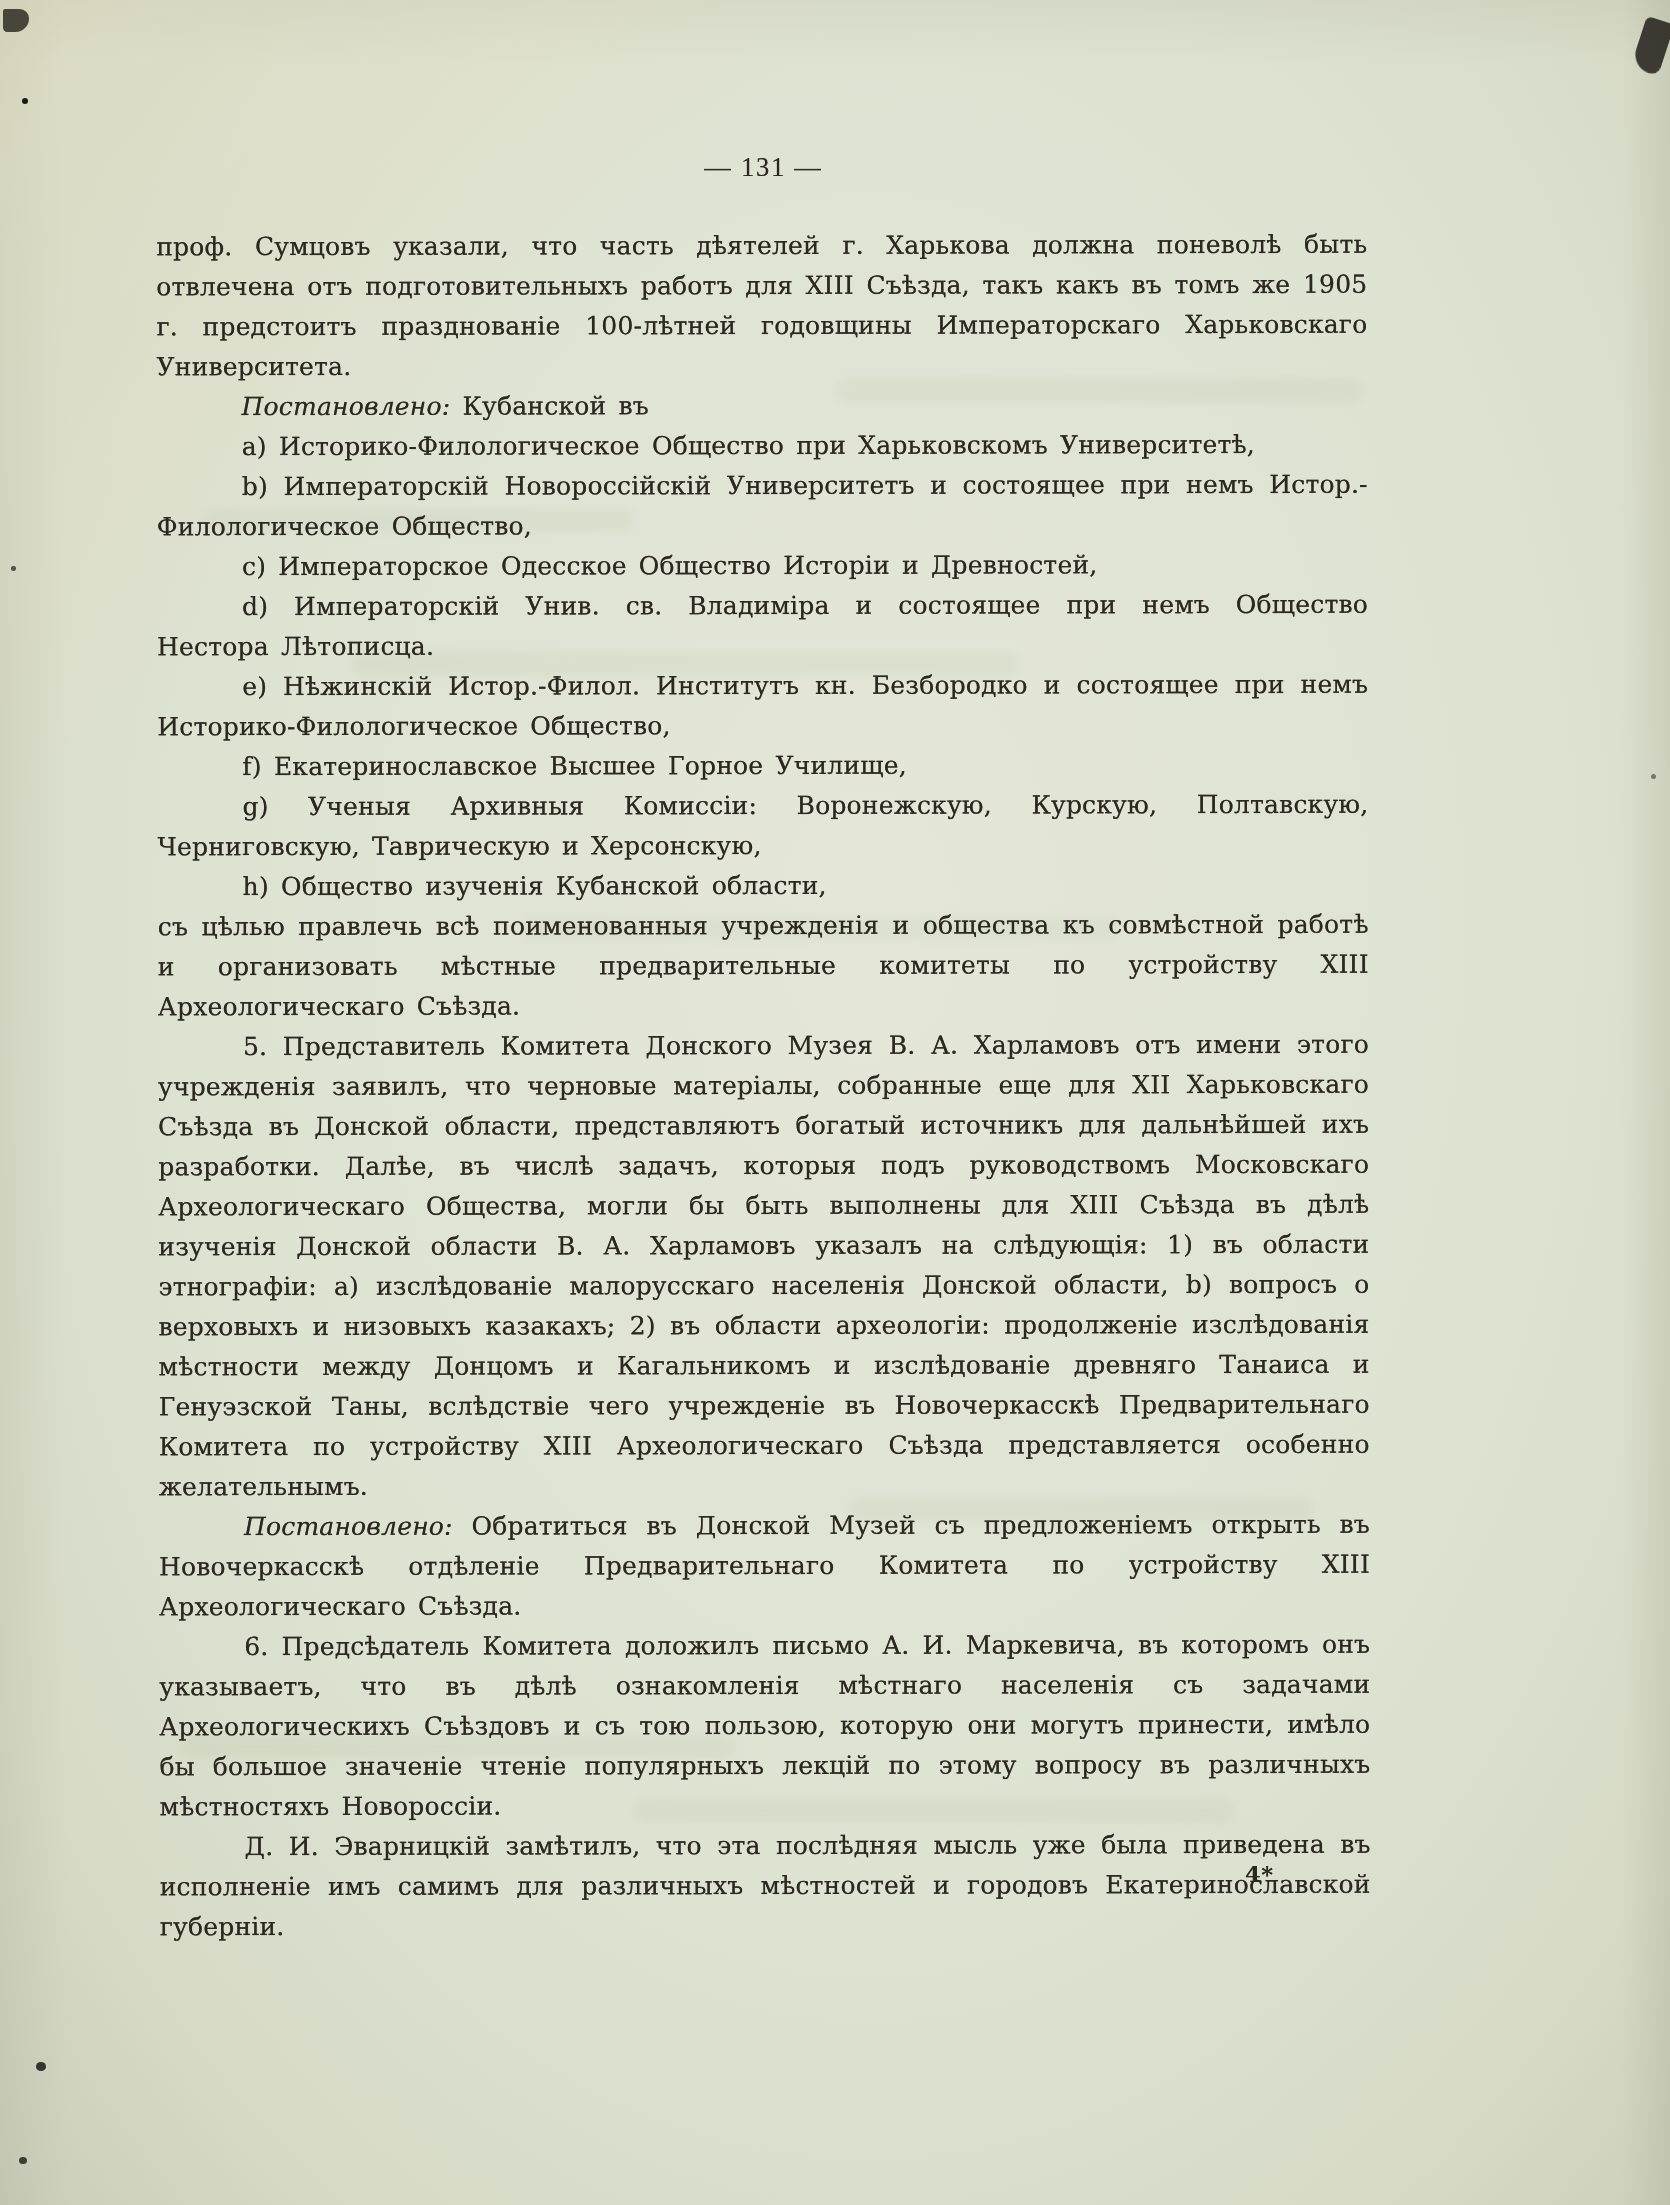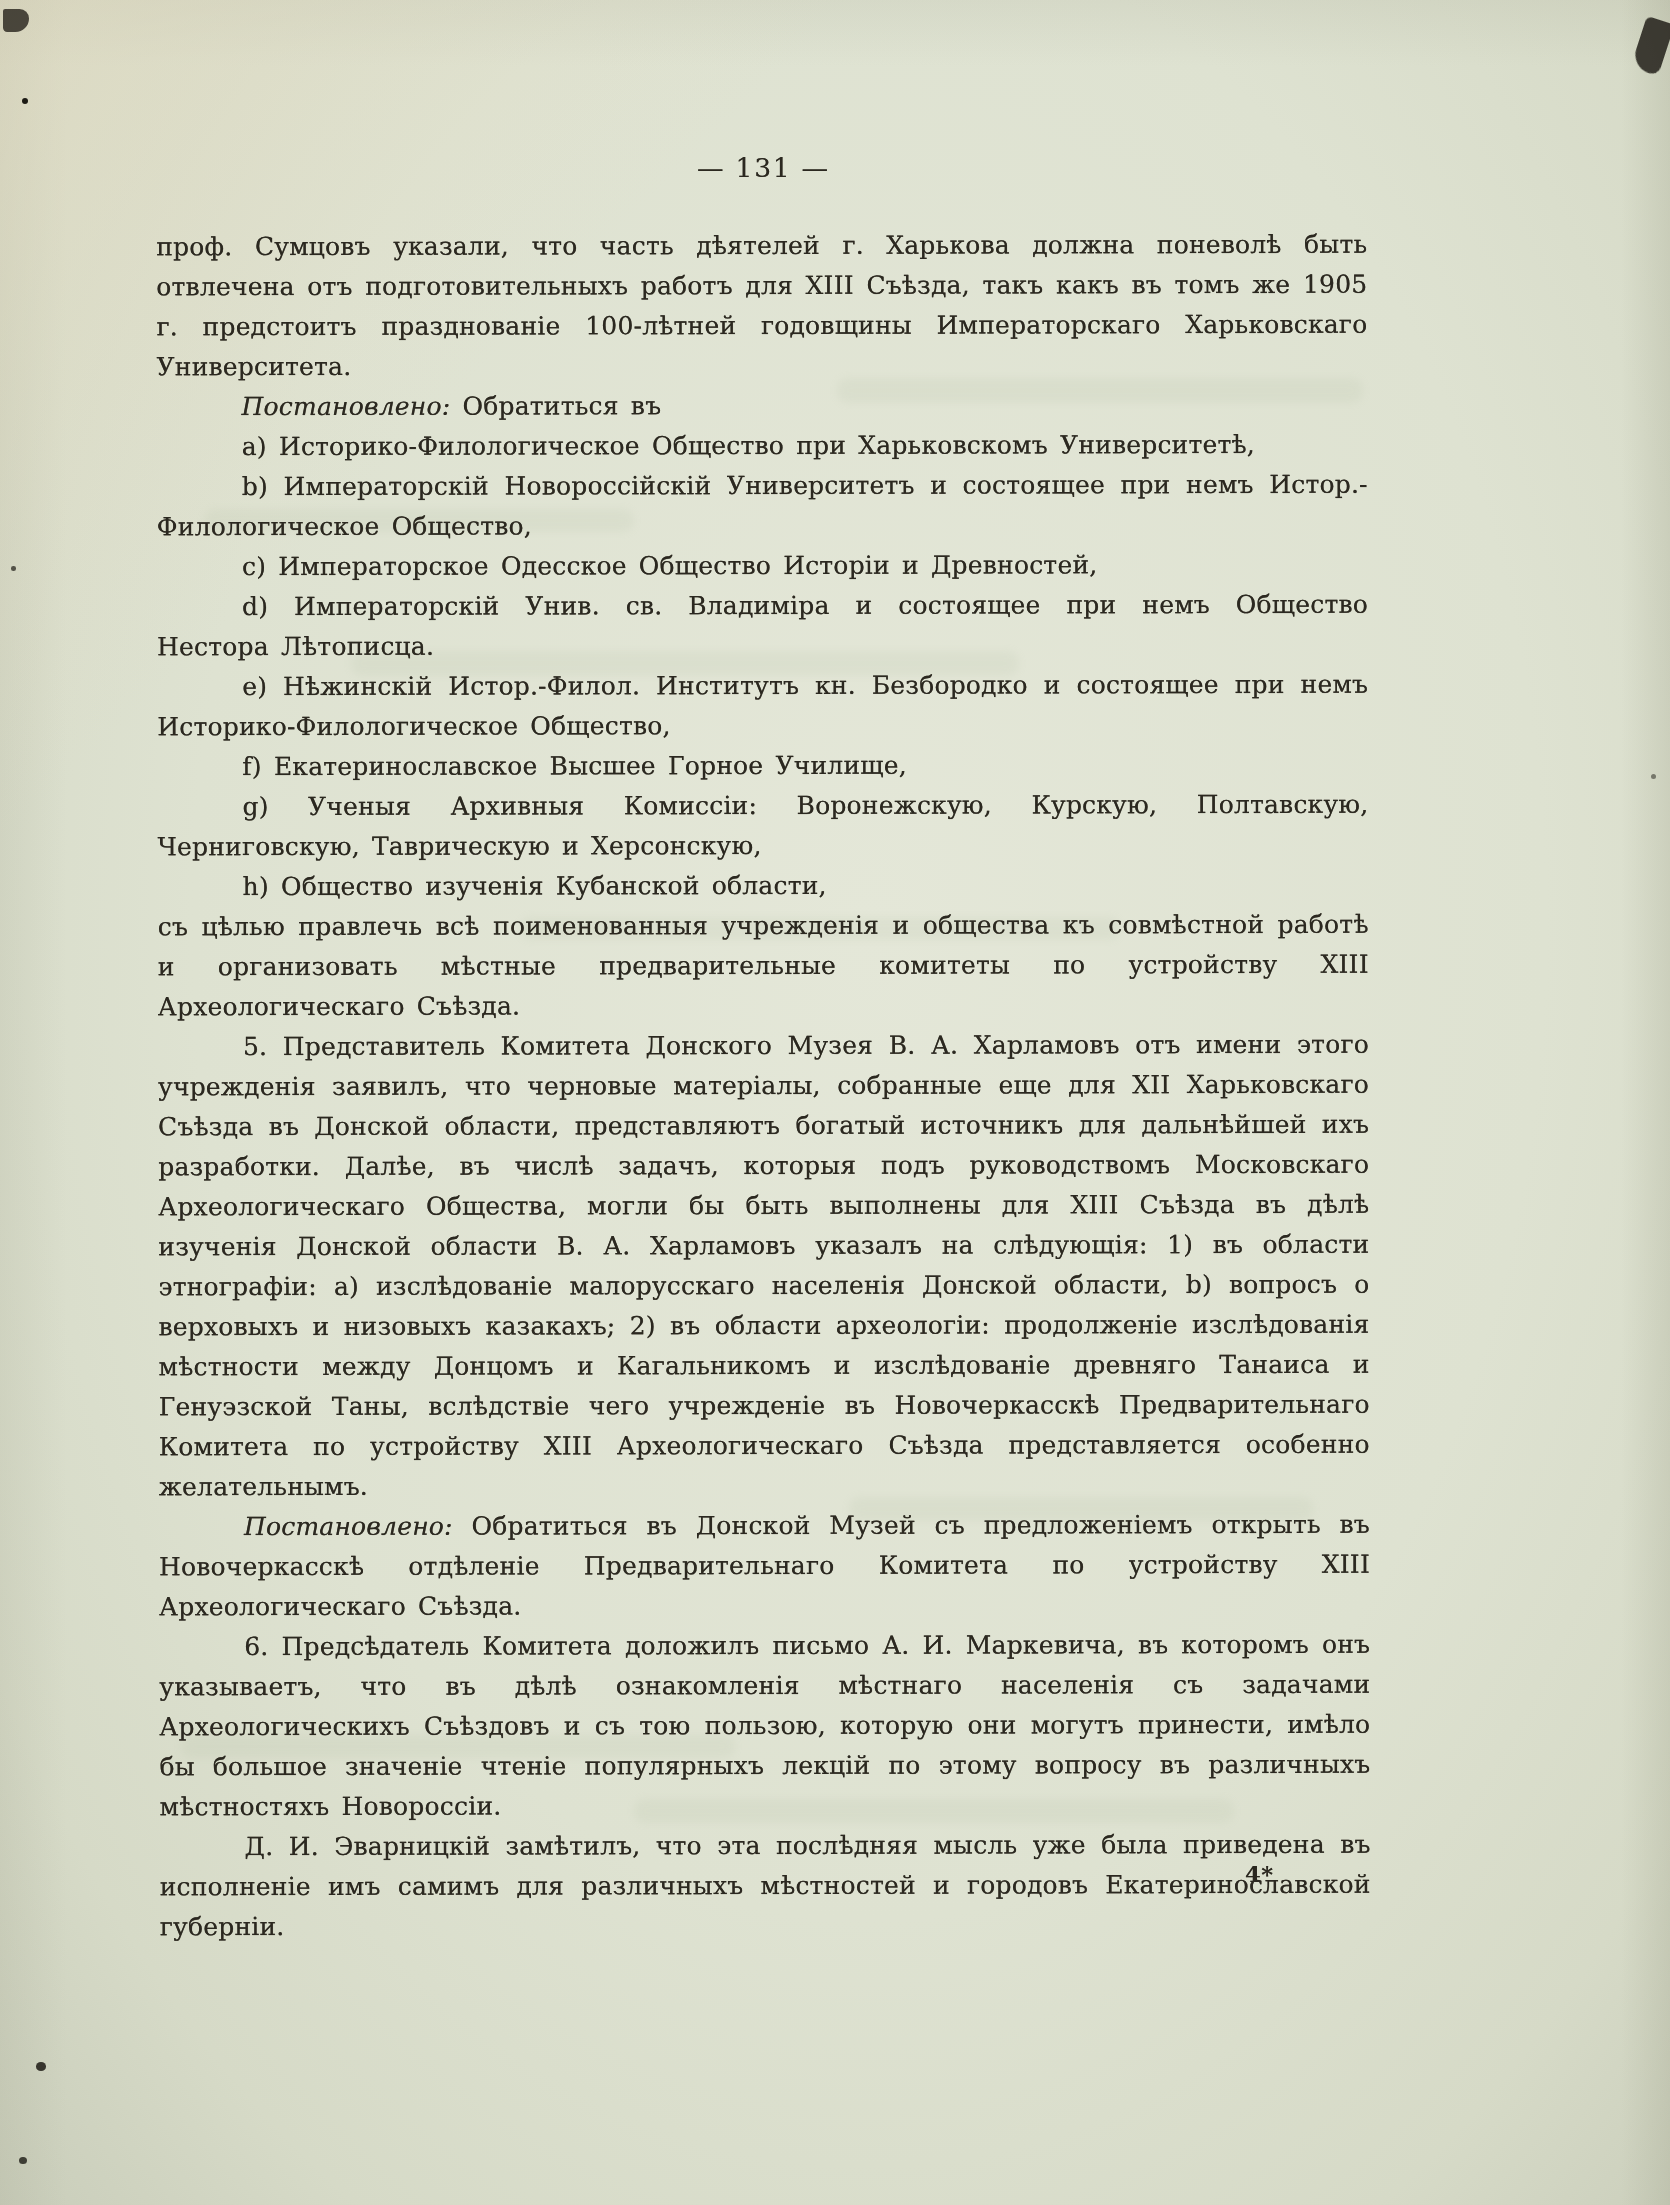--- a/index.html
+++ b/index.html
@@ -26,20 +26,21 @@
     text-align:justify;
     text-shadow:0 0 0.6px rgba(43,38,28,0.55), 0.2px 0.2px 0.3px rgba(43,38,28,0.35);
   }
   .text-block p{margin:0;padding:0;}
   .indent{text-indent:85px;}
   .lead-italic{font-style:italic;margin-top:12px;}
   .page-number{
     position:absolute;left:158px;top:152px;width:1211px;
     text-align:center;color:#2b2820;font-size:26.6px;letter-spacing:1.7px;
     text-shadow:0 0 0.6px rgba(43,38,28,0.55);
+    font-family:Liberation Serif, serif;
   }
   .footer-mark{
     position:absolute;left:1245px;top:1861px;
     color:#2b2820;font-size:22.6px;font-weight:bold;letter-spacing:0.6px;
     text-shadow:0 0 0.6px rgba(43,38,28,0.5);
   }
   
   .ghost{
     position:absolute;background:#9fae90;opacity:0.10;
     filter:blur(4px);border-radius:11.3px;pointer-events:none;
@@ -74,21 +75,21 @@
   <div class="speck" style="left:21.5px;top:98px;width:6.2px;height:6.2px;"></div>
   <div class="speck" style="left:11.3px;top:566px;width:4.5px;height:4.5px;opacity:.7;"></div>
   <div class="speck" style="left:36px;top:2062px;width:9.6px;height:8.5px;opacity:.85;"></div>
   <div class="speck" style="left:19px;top:2157px;width:8px;height:7.4px;opacity:.8;"></div>
   <div class="speck" style="left:1651px;top:774px;width:5.1px;height:5.1px;opacity:.5;"></div>
 
   <div class="page-number">— 131 —</div>
 
   <div class="text-block">
     <p>проф. Сумцовъ указали, что часть дѣятелей г. Харькова должна поневолѣ быть отвлечена отъ подготовительныхъ работъ для XIII Съѣзда, такъ какъ въ томъ же 1905 г. предстоитъ празднованіе 100-лѣтней годовщины Императорскаго Харьковскаго Университета.</p>
-    <p class="indent"><span class="lead-italic">Постановлено:</span> <span>Обратиться въ</span></p>
+    <p class="indent"><span class="lead-italic">Постановлено:</span> <span>Кубанской въ</span></p>
     <p class="indent">a) Историко-Филологическое Общество при Харьковскомъ Университетѣ,</p>
     <p class="indent">b) Императорскій Новороссійскій Университетъ и состоящее при немъ Истор.-Филологическое Общество,</p>
     <p class="indent">c) Императорское Одесское Общество Исторіи и Древностей,</p>
     <p class="indent">d) Императорскій Унив. св. Владиміра и состоящее при немъ Общество Нестора Лѣтописца.</p>
     <p class="indent">e) Нѣжинскій Истор.-Филол. Институтъ кн. Безбородко и состоящее при немъ Историко-Филологическое Общество,</p>
     <p class="indent">f) Екатеринославское Высшее Горное Училище,</p>
     <p class="indent">g) Ученыя Архивныя Комиссіи: Воронежскую, Курскую, Полтавскую, Черниговскую, Таврическую и Херсонскую,</p>
     <p class="indent">h) Общество изученія Кубанской области,</p>
     <p>съ цѣлью правлечь всѣ поименованныя учрежденія и общества къ совмѣстной работѣ и организовать мѣстные предварительные комитеты по устройству XIII Археологическаго Съѣзда.</p>
     <p class="indent">5. Представитель Комитета Донского Музея В. А. Харламовъ отъ имени этого учрежденія заявилъ, что черновые матеріалы, собранные еще для XII Харьковскаго Съѣзда въ Донской области, представляютъ богатый источникъ для дальнѣйшей ихъ разработки. Далѣе, въ числѣ задачъ, которыя подъ руководствомъ Московскаго Археологическаго Общества, могли бы быть выполнены для XIII Съѣзда въ дѣлѣ изученія Донской области В. А. Харламовъ указалъ на слѣдующія: 1) въ области этнографіи: a) изслѣдованіе малорусскаго населенія Донской области, b) вопросъ о верховыхъ и низовыхъ казакахъ; 2) въ области археологіи: продолженіе изслѣдованія мѣстности между Донцомъ и Кагальникомъ и изслѣдованіе древняго Танаиса и Генуэзской Таны, вслѣдствіе чего учрежденіе въ Новочеркасскѣ Предварительнаго Комитета по устройству XIII Археологическаго Съѣзда представляется особенно желательнымъ.</p>

